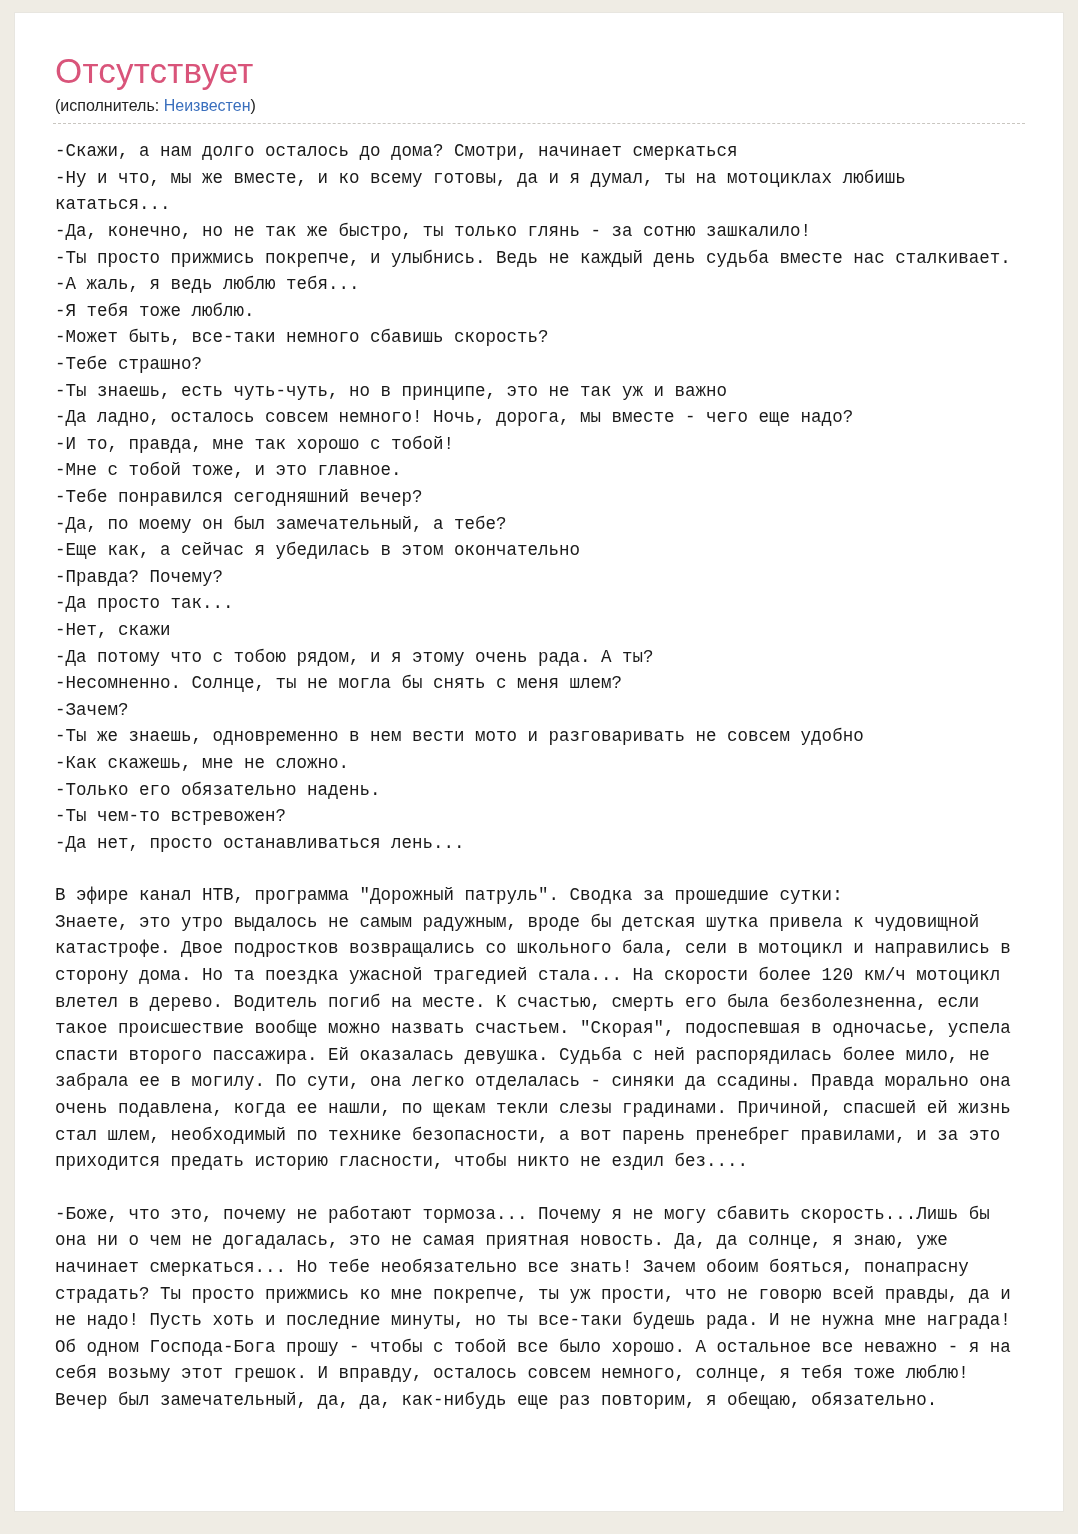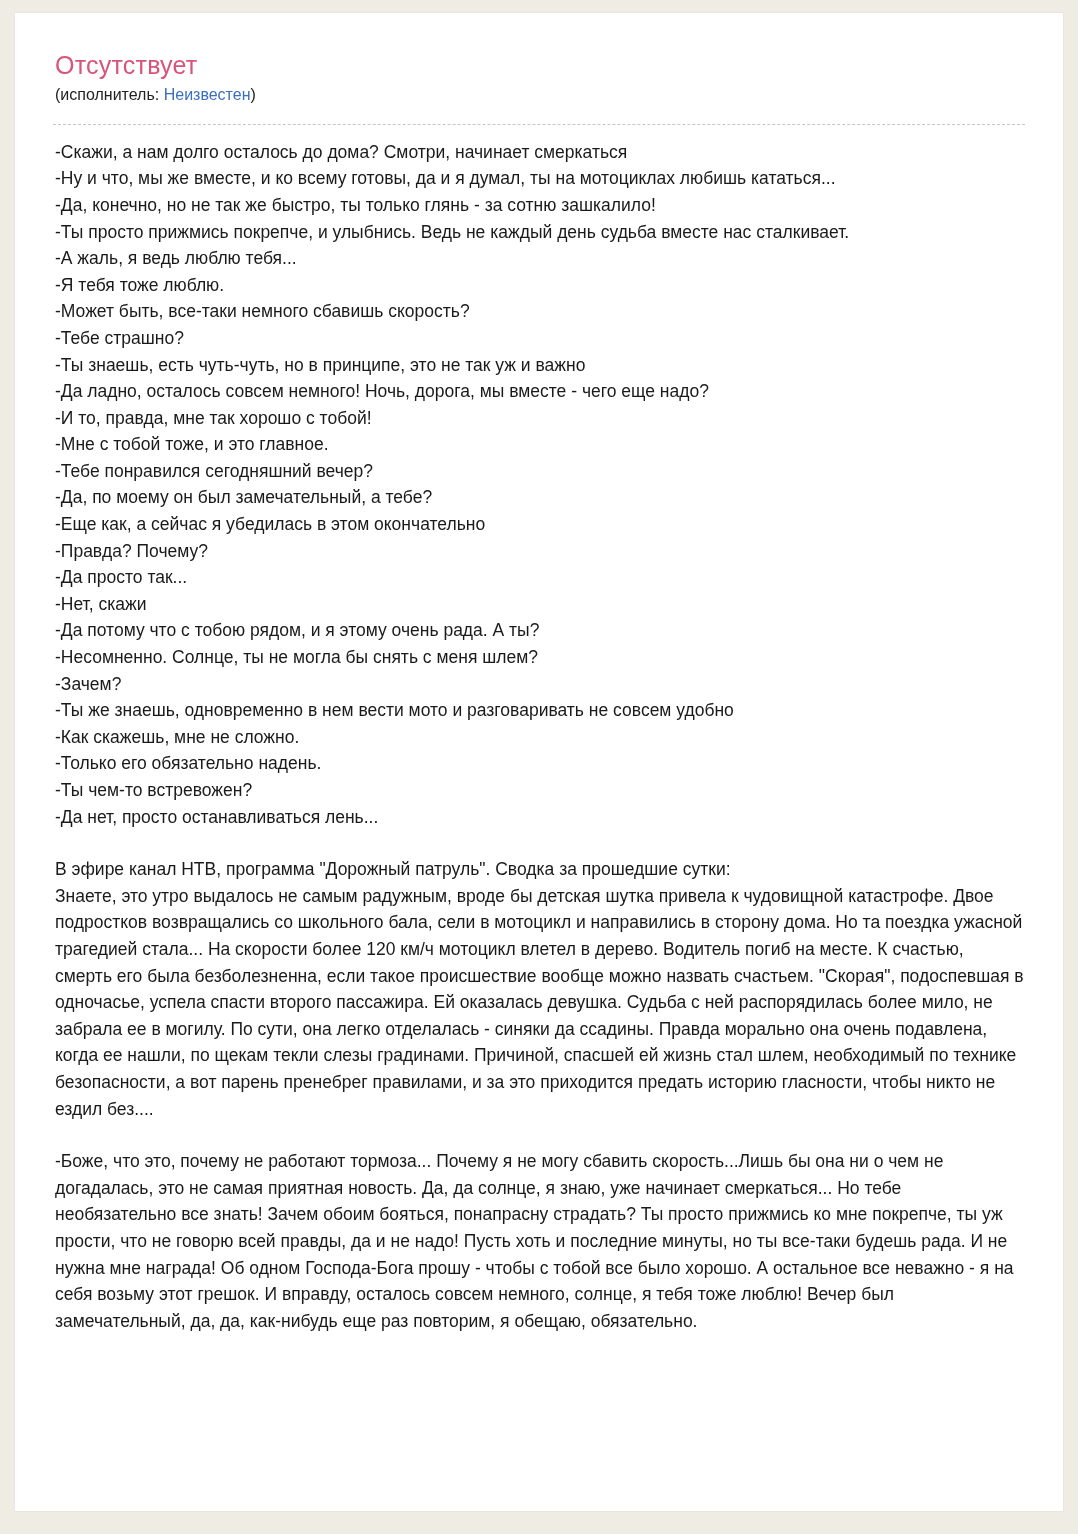--- a/index.html
+++ b/index.html
@@ -16,50 +16,51 @@
   .page {
     background: #ffffff;
     margin: 12px 14px;
     min-height: 1500px;
     box-sizing: border-box;
     padding: 30px 38px 40px 38px;
     border: 1px solid #e8e6e0;
   }
   .song-title {
     color: #d9547a;
-    font-size: 25px;
+    font-size: 35px;
     line-height: 1.15;
     font-weight: normal;
     margin: 8px 0 6px 2px;
     letter-spacing: 0.2px;
   }
   .artist-line {
     font-size: 16px;
     color: #222;
-    margin: 0 0 20px 2px;
+    margin: 0 0 8px 2px;
   }
   .artist-line a {
     color: #3a6fbd;
     text-decoration: none;
   }
   .divider {
     border: 0;
     border-top: 1px dashed #c9c6c0;
     margin: 6px 0 14px 0;
   }
   .lyrics {
     font-size: 17.5px;
     line-height: 1.52;
     color: #1a1a1a;
     white-space: pre-wrap;
     word-wrap: break-word;
     margin: 0 0 0 2px;
   }
   .block {
     margin-bottom: 0;
+    font-family: Liberation Mono, monospace;
   }
   .gap {
     height: 26px;
   }
 </style>
 </head>
 <body>
 
 <div class="page">
 

